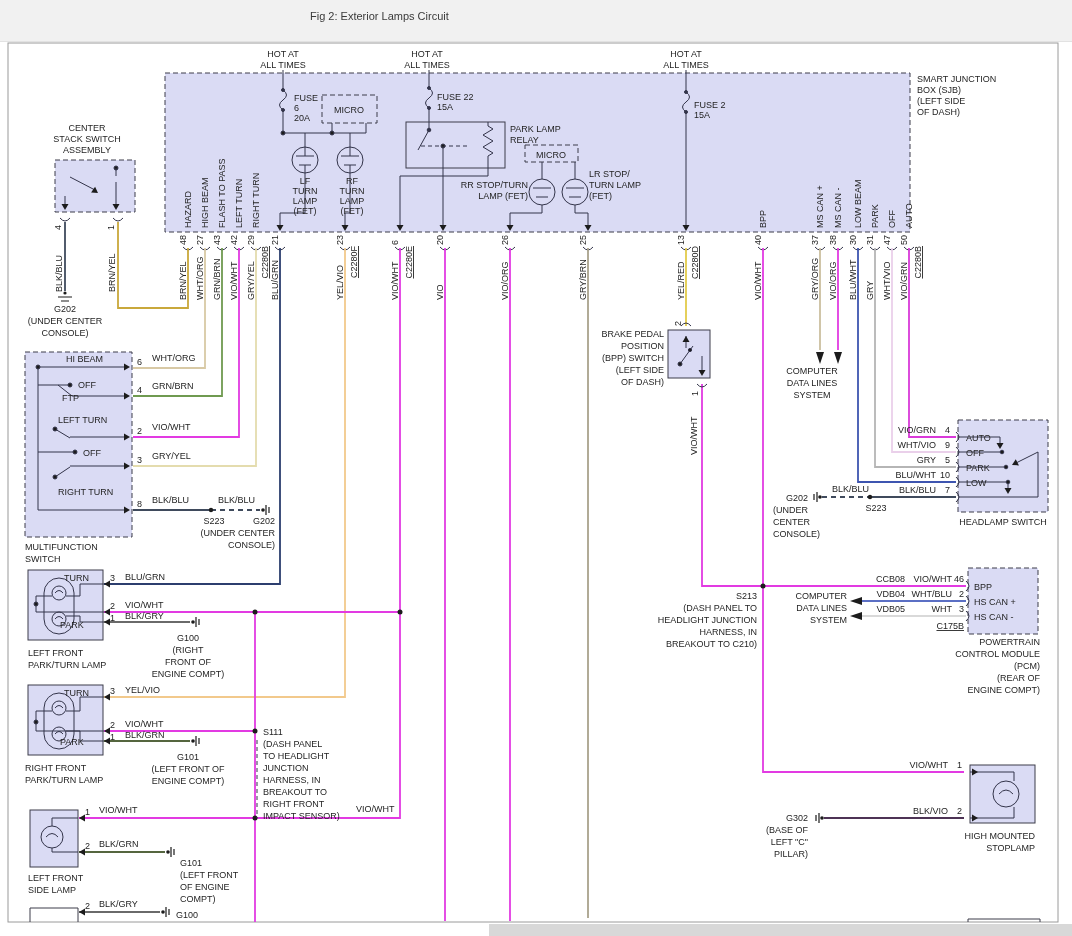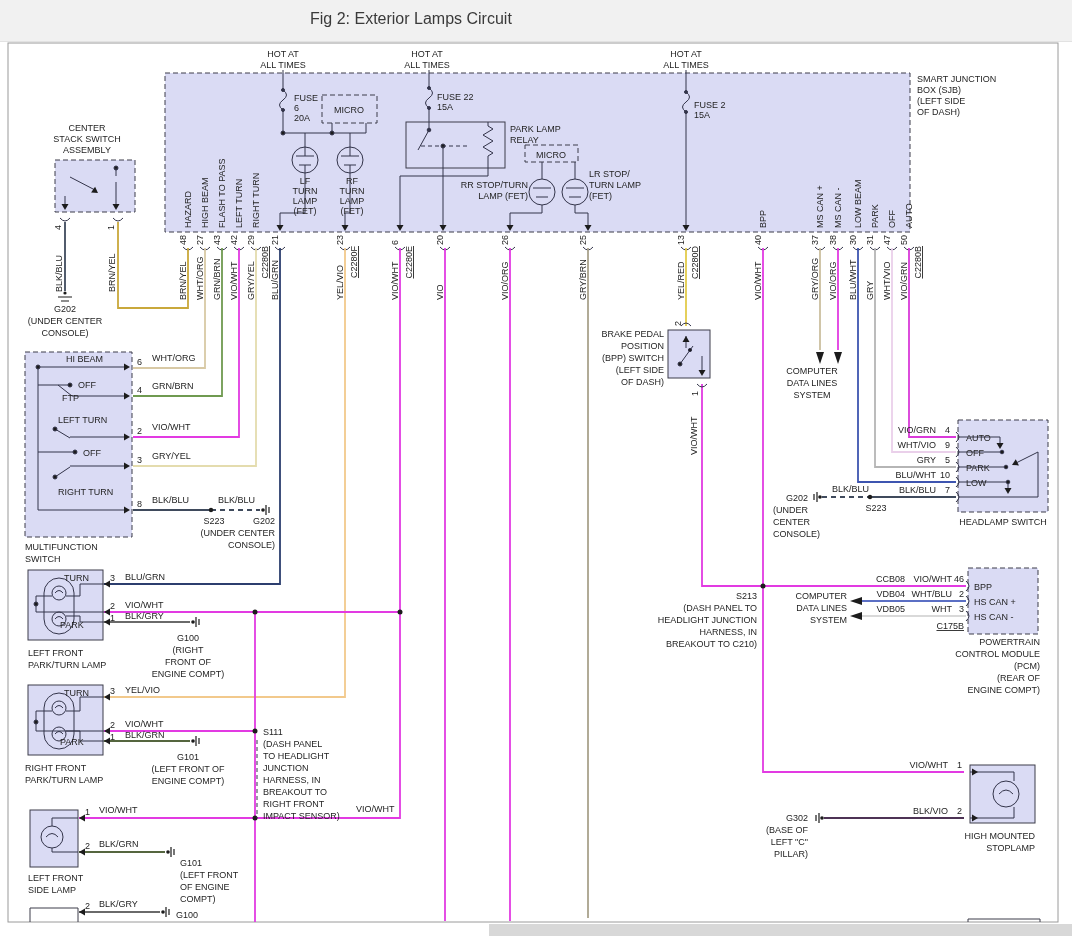--- a/index.html
+++ b/index.html
@@ -1,20 +1,20 @@
 <!DOCTYPE html>
 <html><head>
 <meta charset="utf-8">
 <style>
   html,body{margin:0;padding:0;background:#fff;}
   .page{position:relative;width:1072px;height:936px;background:#fff;overflow:hidden;
         font-family:"Liberation Sans",sans-serif;}
   .topbar{position:absolute;left:0;top:0;width:1072px;height:41px;background:#f1f1f1;
           border-bottom:1px solid #e2e2e2;}
-  .title{position:absolute;left:310px;top:10px;font-size:16px;color:#3a3a3a;}
+  .title{position:absolute;left:310px;top:10px;font-size:11px;color:#3a3a3a;}
   .graybar{position:absolute;left:489px;top:924px;width:583px;height:12px;background:#d8d8d8;}
   svg{position:absolute;left:0;top:0;}
   svg text{font-family:"Liberation Sans",sans-serif;font-size:9px;fill:#242424;}
   .m{text-anchor:middle}.e{text-anchor:end}
   .u{text-decoration:underline}
   .bx{fill:#dadbf4;stroke:#3c3c4a;stroke-width:1}
   .bxd{fill:#dadbf4;stroke:#3c3c4a;stroke-width:1;stroke-dasharray:5 3}
   .ol{fill:none;stroke:#3c3c4a;stroke-width:1}
   .old{fill:none;stroke:#3c3c4a;stroke-width:1;stroke-dasharray:5 3}
   .nl{fill:none;stroke:#33344a;stroke-width:1}

